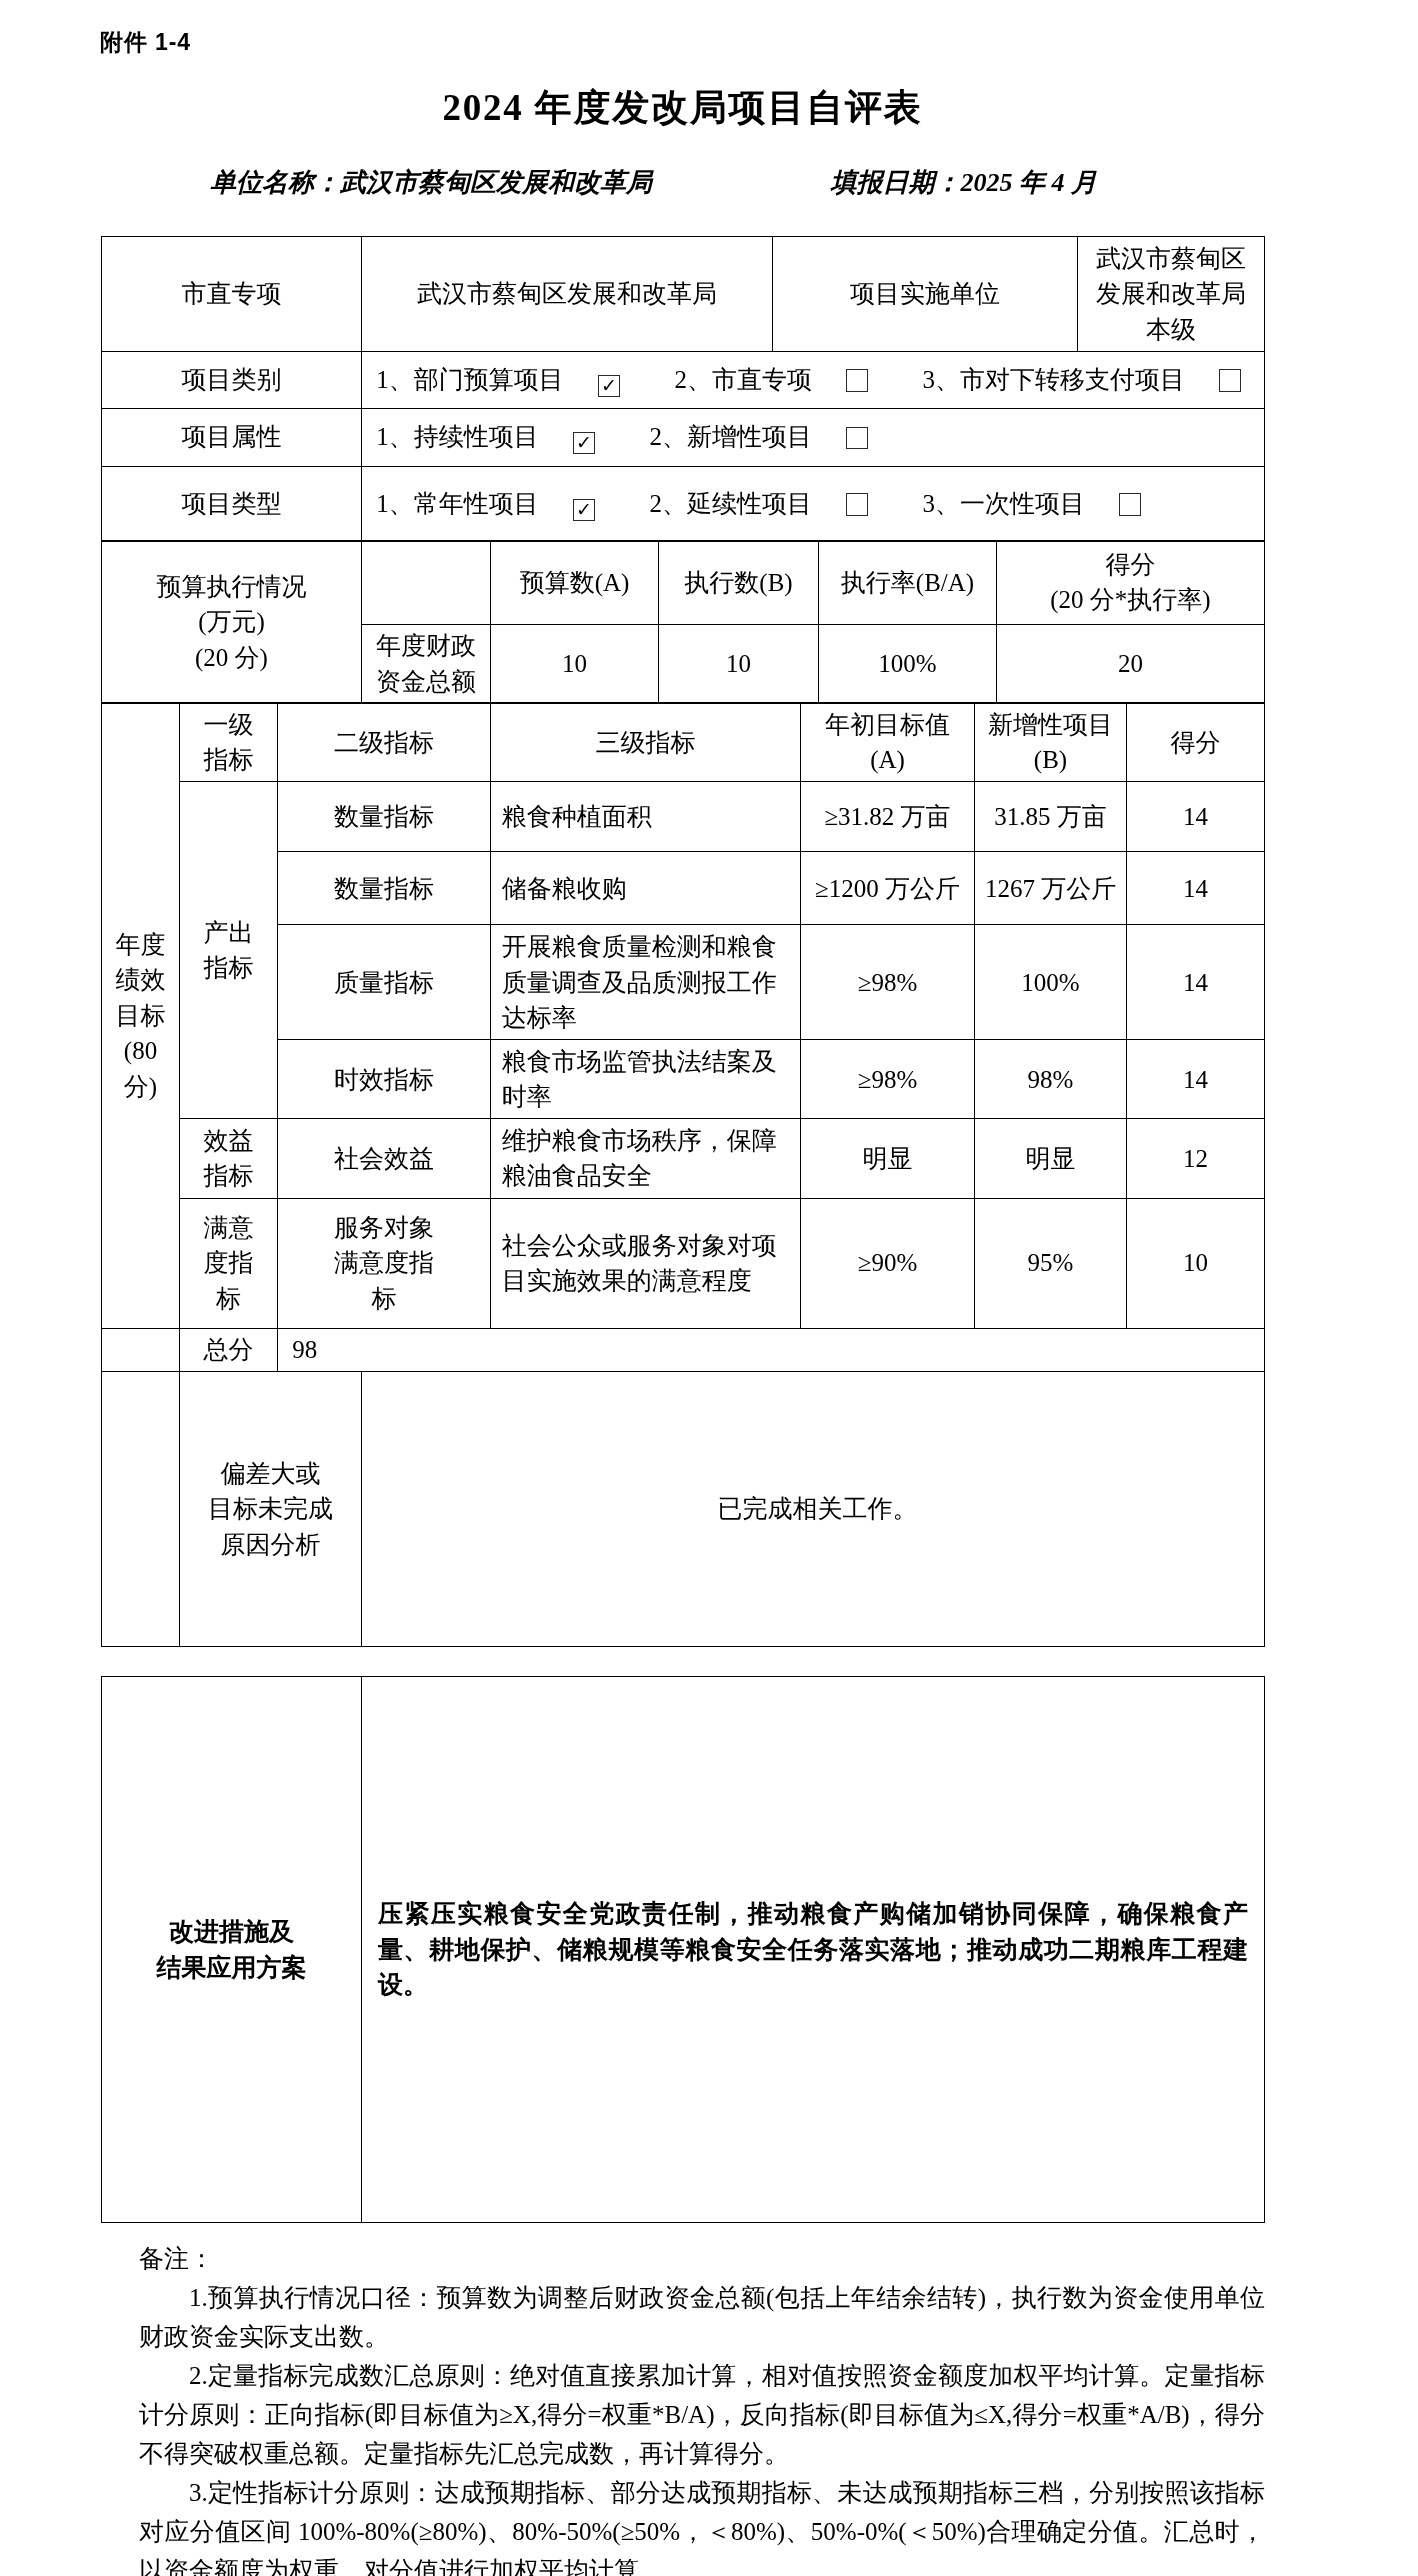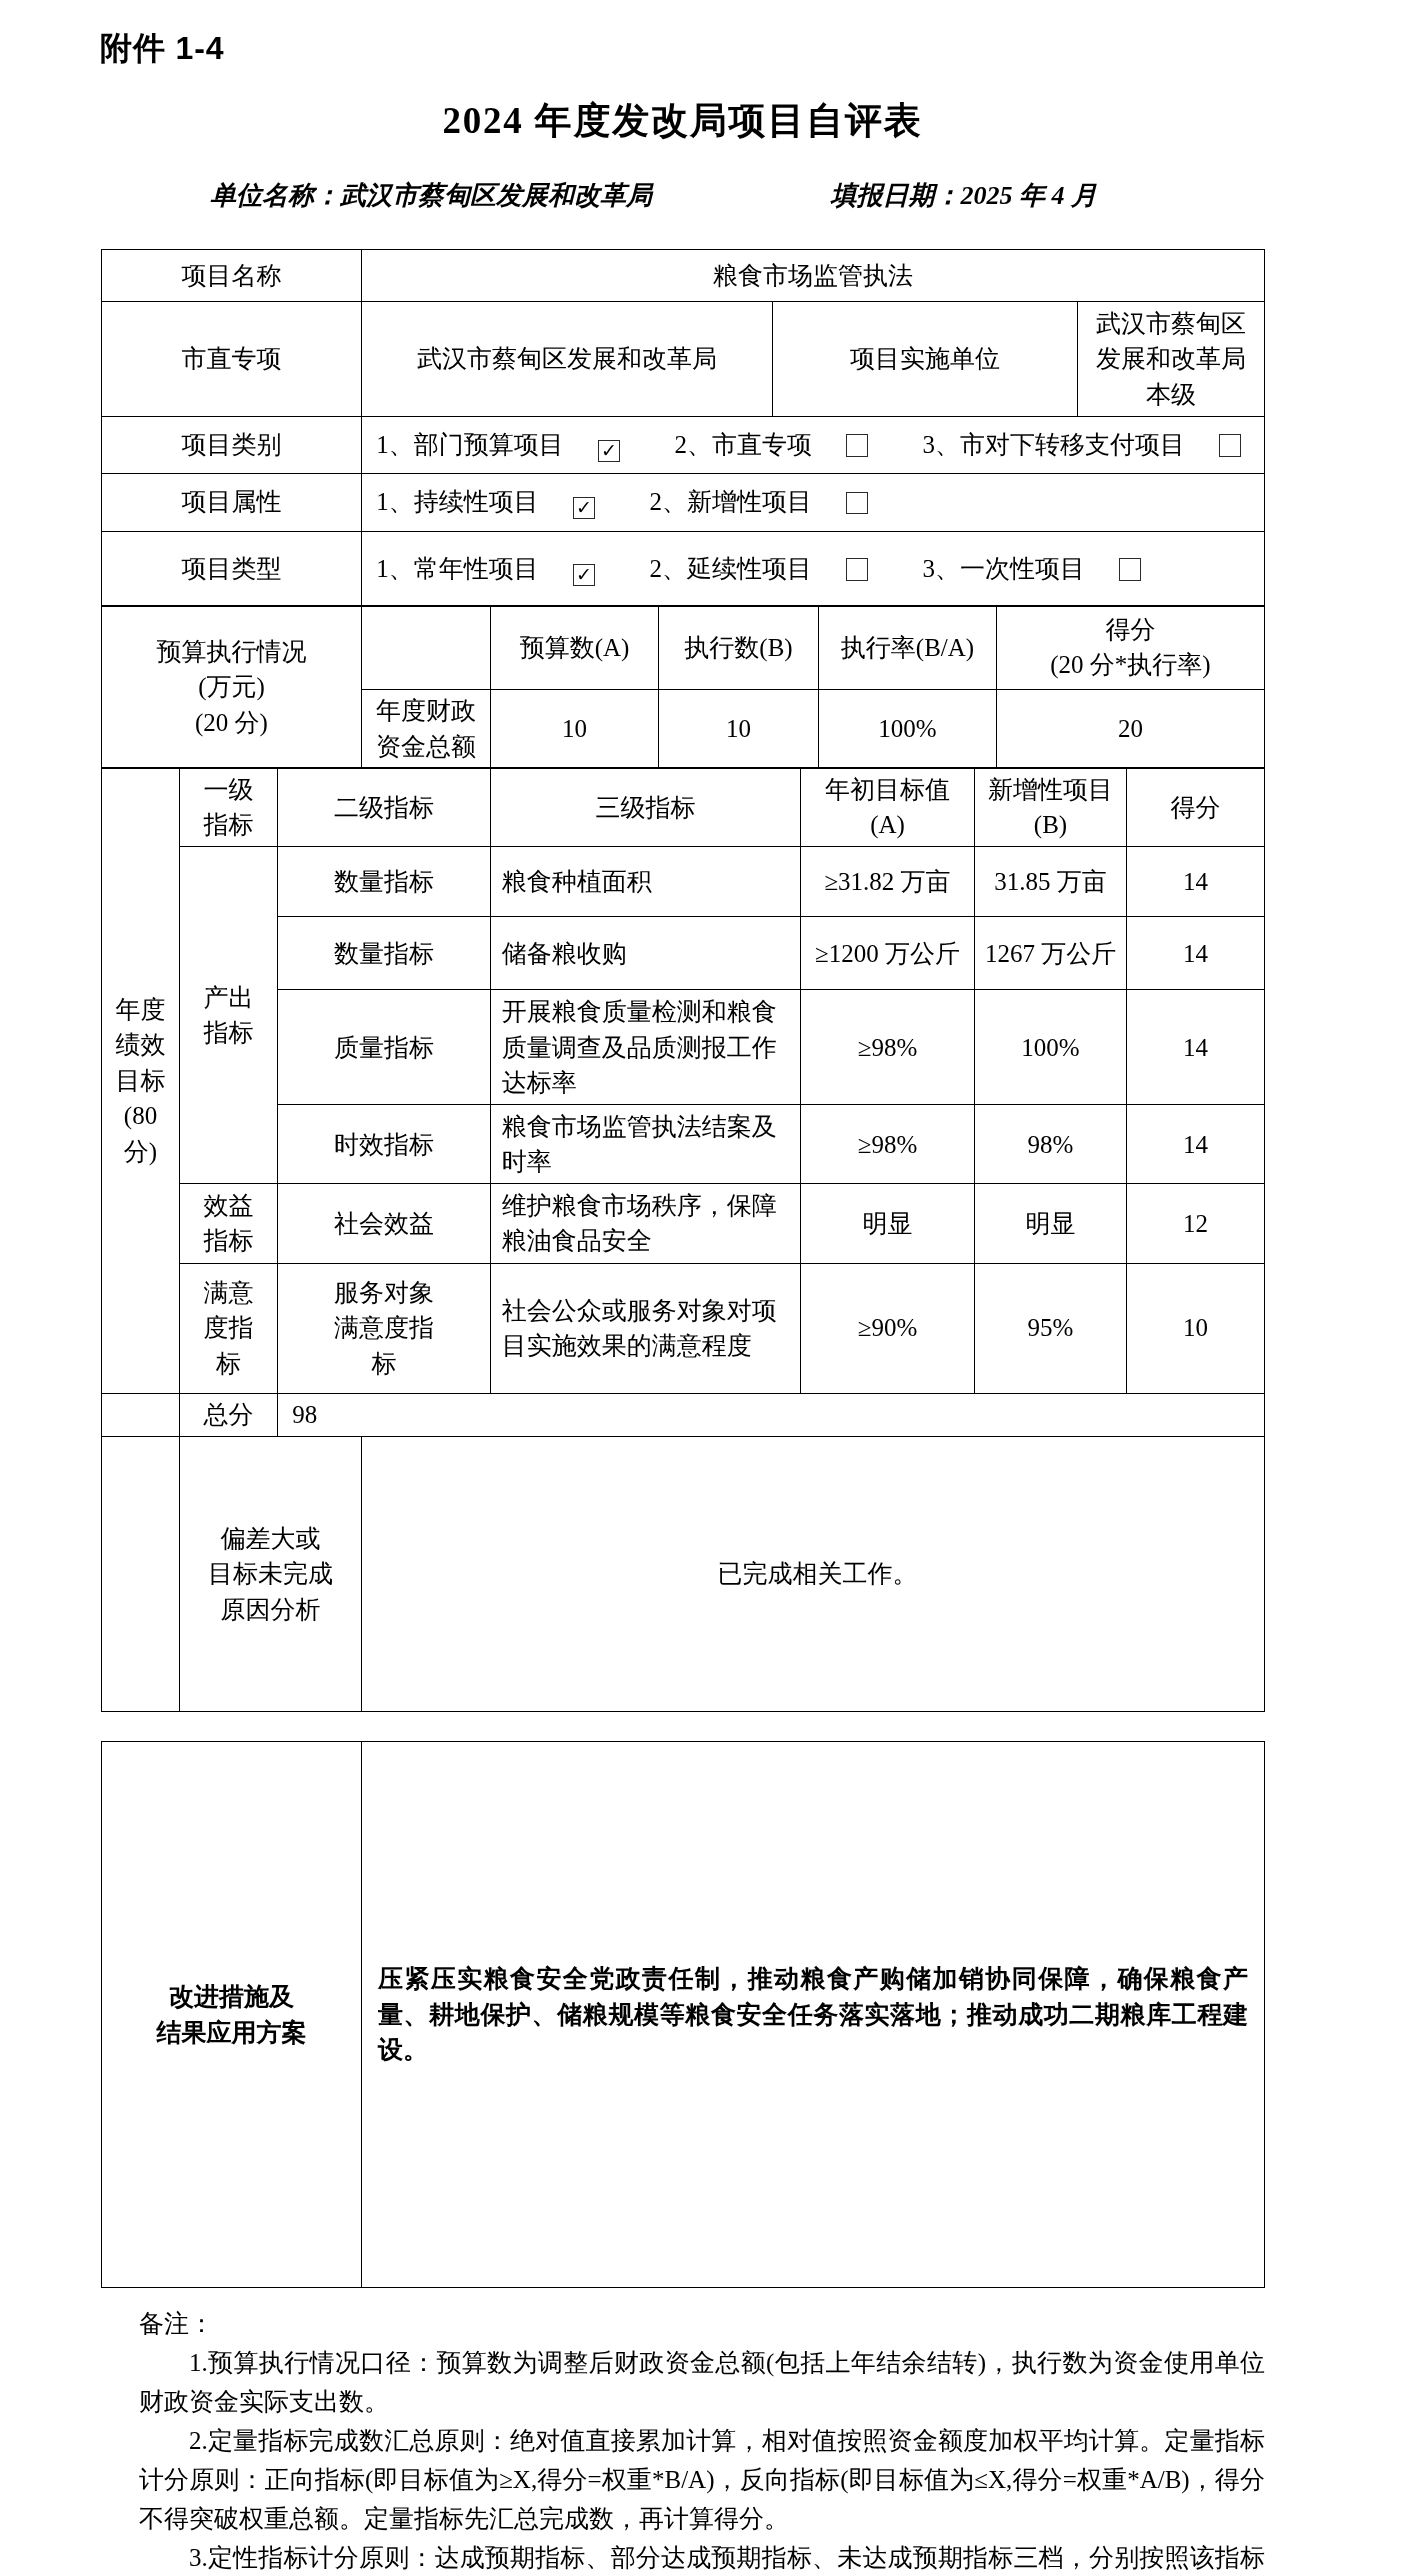--- a/index.html
+++ b/index.html
@@ -7,21 +7,21 @@
   body {
     width:1419px; height:2576px;
     font-family:"Liberation Serif","DejaVu Serif",serif;
     color:#000; overflow:hidden;
   }
   .sheet { width:1419px; height:2576px; padding-top:27px; }
   .content { margin-left:101px; width:1163px; }
 
   .attachment {
     font-family:"Liberation Sans","DejaVu Sans",sans-serif;
-    font-weight:bold; font-size:32px; margin-left:100px; letter-spacing:0.9px;
+    font-weight:bold; font-size:23px; margin-left:100px; letter-spacing:0.9px;
   }
   .doc-title {
     text-align:center; font-weight:bold; font-size:37px;
     margin-top:25px; letter-spacing:1.8px;
   }
   .meta-line { margin-top:32px; font-size:26px; font-weight:bold;font-style:italic; }
   .meta-line .unit { margin-left:109px; }
   .meta-line .date { margin-left:172px; }
 
   table.tbl {
@@ -71,24 +71,20 @@
     </div>
 
     <table class="tbl first">
       <colgroup>
           <col style="width:260px">
           <col style="width:411px">
           <col style="width:305px">
           <col style="width:187px">
         </colgroup>
       <tbody>
-          <tr style="height:52px">
-        <td>项目名称</td>
-        <td colspan="3">粮食市场监管执法</td>
-      </tr>
       <tr style="height:107px">
         <td>市直专项</td>
         <td>武汉市蔡甸区发展和改革局</td>
         <td>项目实施单位</td>
         <td>武汉市蔡甸区发展和改革局本级</td>
       </tr>
       <tr style="height:57px">
         <td>项目类别</td>
         <td colspan="3" class="opts">
           <span class="opt"><span>1、部门预算项目</span><span class="cbx">✓</span></span>

